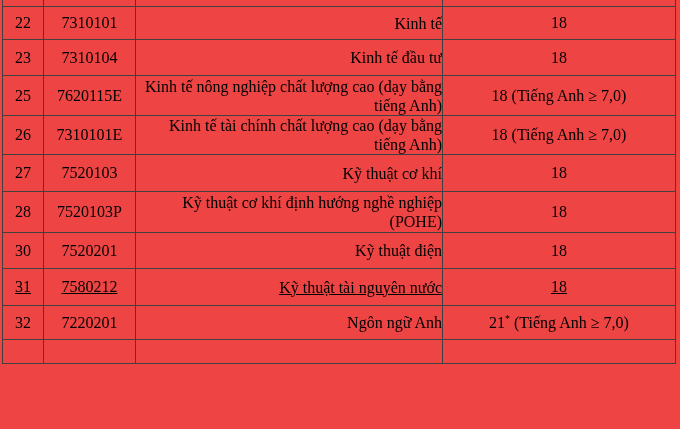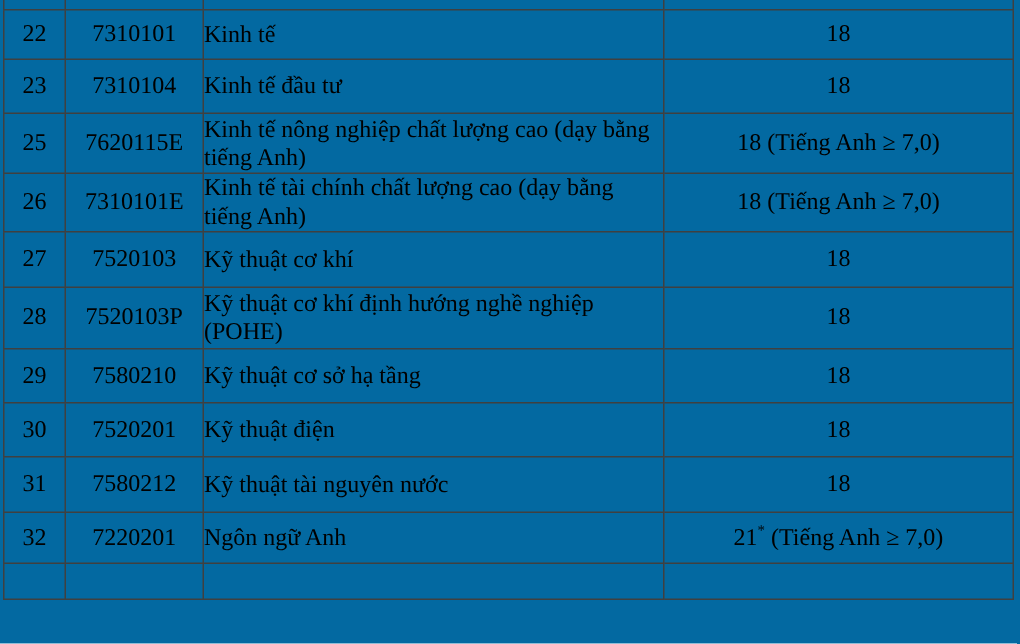--- a/index.html
+++ b/index.html
@@ -5,21 +5,21 @@
   html, body {
     margin: 0;
     padding: 0;
     background: #ffffff;
   }
   .page {
     position: relative;
     width: 680px;
     height: 429px;
     overflow: hidden;
-    background: #0369a1;
+    background: #ef4444;
     font-family: "Liberation Serif", "DejaVu Serif", serif;
     font-size: 16px;
     color: #000000;
   }
   table.score-table {
     position: absolute;
     left: 2px;
     top: -3px;
     border-collapse: collapse;
     table-layout: fixed;
@@ -30,42 +30,42 @@
     vertical-align: middle;
     overflow: hidden;
   }
   .col-no    { width: 41px; }
   .col-code  { width: 92px; }
   .col-name  { width: 307px; }
   .col-score { width: 233px; }
 
   .c-no, .c-code, .c-score { text-align: center; }
   .c-name {
-    text-align: left;
+    text-align: right;
     padding: 1px 5px 1px 7px;
     line-height: 19px;
   }
   .c-score sup {
     font-size: 62%;
     vertical-align: super;
     line-height: 0;
   }
 
   
   tr.rt  { height: 9px; }   
   tr.r0  { height: 33px; }
   tr.r1  { height: 36px; padding-left: 16px; }
   tr.r2  { height: 35px; }
   tr.r3  { height: 40px; padding-left: 46px; }
   tr.r4  { height: 39px; margin-top: 40px; }
   tr.r5  { height: 37px; }
   tr.r6  { height: 41px; }
   tr.r7  { height: 36px; }
   tr.r8  { height: 36px; }
-  tr.r9  { height: 37px; }
+  tr.r9  { height: 37px; text-decoration: underline; }
   tr.r10 { height: 34px; margin-left: 36px; }
   tr.rb  { height: 24px; }  
 </style>
 </head>
 <body>
 
 <div class="page">
   <table class="score-table">
     <colgroup>
       <col class="col-no">
@@ -117,26 +117,20 @@
         <td class="c-score"><span>18</span><sup></sup><span></span></td>
       </tr>
 
       <tr class="r6">
         <td class="c-no">28</td>
         <td class="c-code">7520103P</td>
         <td class="c-name">Kỹ thuật cơ khí định hướng nghề nghiệp (POHE)</td>
         <td class="c-score"><span>18</span><sup></sup><span></span></td>
       </tr>
 
-      <tr class="r7">
-        <td class="c-no">29</td>
-        <td class="c-code">7580210</td>
-        <td class="c-name">Kỹ thuật cơ sở hạ tầng</td>
-        <td class="c-score"><span>18</span><sup></sup><span></span></td>
-      </tr>
 
       <tr class="r8">
         <td class="c-no">30</td>
         <td class="c-code">7520201</td>
         <td class="c-name">Kỹ thuật điện</td>
         <td class="c-score"><span>18</span><sup></sup><span></span></td>
       </tr>
 
       <tr class="r9">
         <td class="c-no">31</td>

